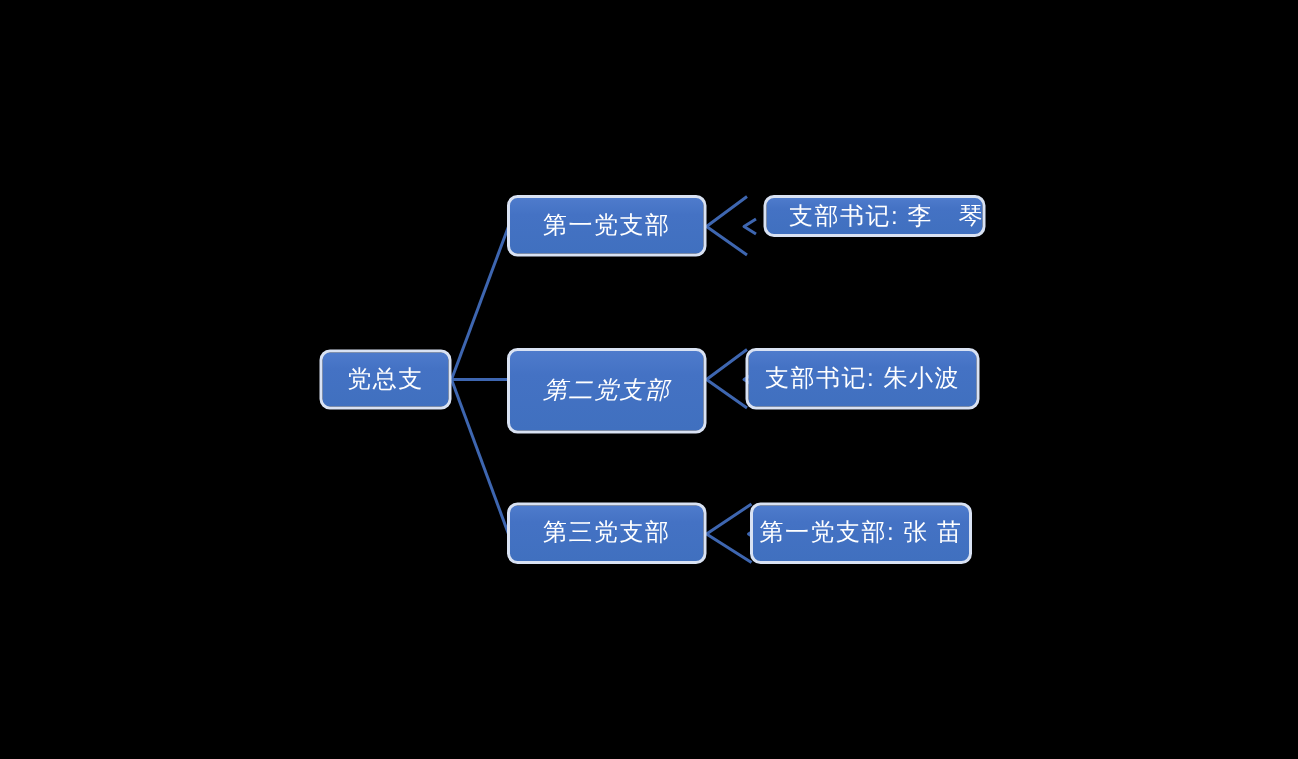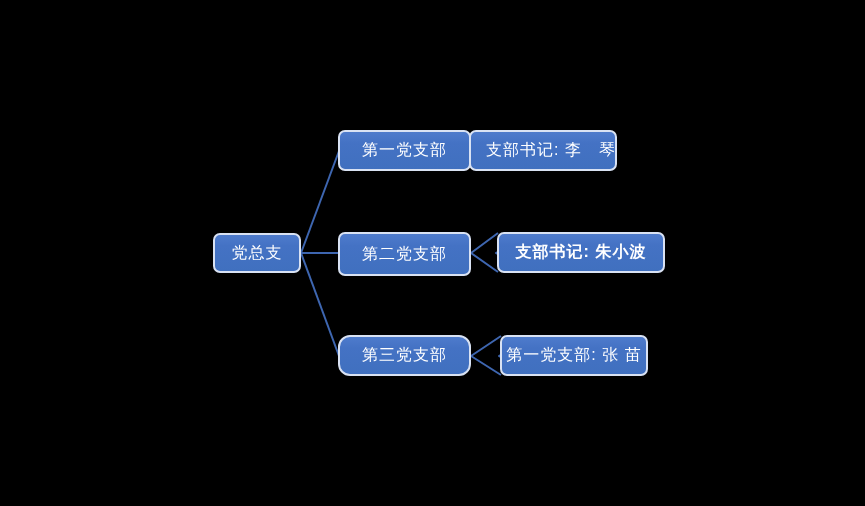--- a/index.html
+++ b/index.html
@@ -39,24 +39,24 @@
     align-items: center;
     justify-content: center;
     color: var(--node-text, #FFFFFF);
     font-size: 16px;
     letter-spacing: 1px;
     white-space: pre;
     cursor: default;
   }
   .root-node { left: 213px; top: 233px; width: 88px;  height: 40px; font-family: Liberation Serif, serif; }
   .b1        { left: 338px; top: 130px; width: 133px; height: 41px; }
-  .b2        { left: 338px; top: 232px; width: 133px; height: 44px; }
-  .b3        { left: 338px; top: 335px; width: 133px; height: 41px; border-radius: 12px; }
-  .s1        { left: 469px; top: 130px; width: 148px; height: 41px; padding-left: 16px; }
-  .s2        { left: 497px; top: 232px; width: 168px; height: 41px; font-weight: bold; }
+  .b2        { left: 338px; top: 232px; width: 133px; height: 57px; font-style: italic; }
+  .b3        { left: 338px; top: 335px; width: 133px; height: 41px; }
+  .s1        { left: 509px; top: 130px; width: 148px; height: 28px; padding-left: 16px; }
+  .s2        { left: 497px; top: 232px; width: 156px; height: 41px; }
   .s3        { left: 500px; top: 335px; width: 148px; height: 41px; }
 </style>
 </head>
 <body>
 
 <div class="canvas">
 
   <svg class="connectors" viewBox="0 0 865 506" xmlns="http://www.w3.org/2000/svg" aria-hidden="true">
 
     <line class="edge" x1="301" y1="253" x2="339" y2="151"></line>

